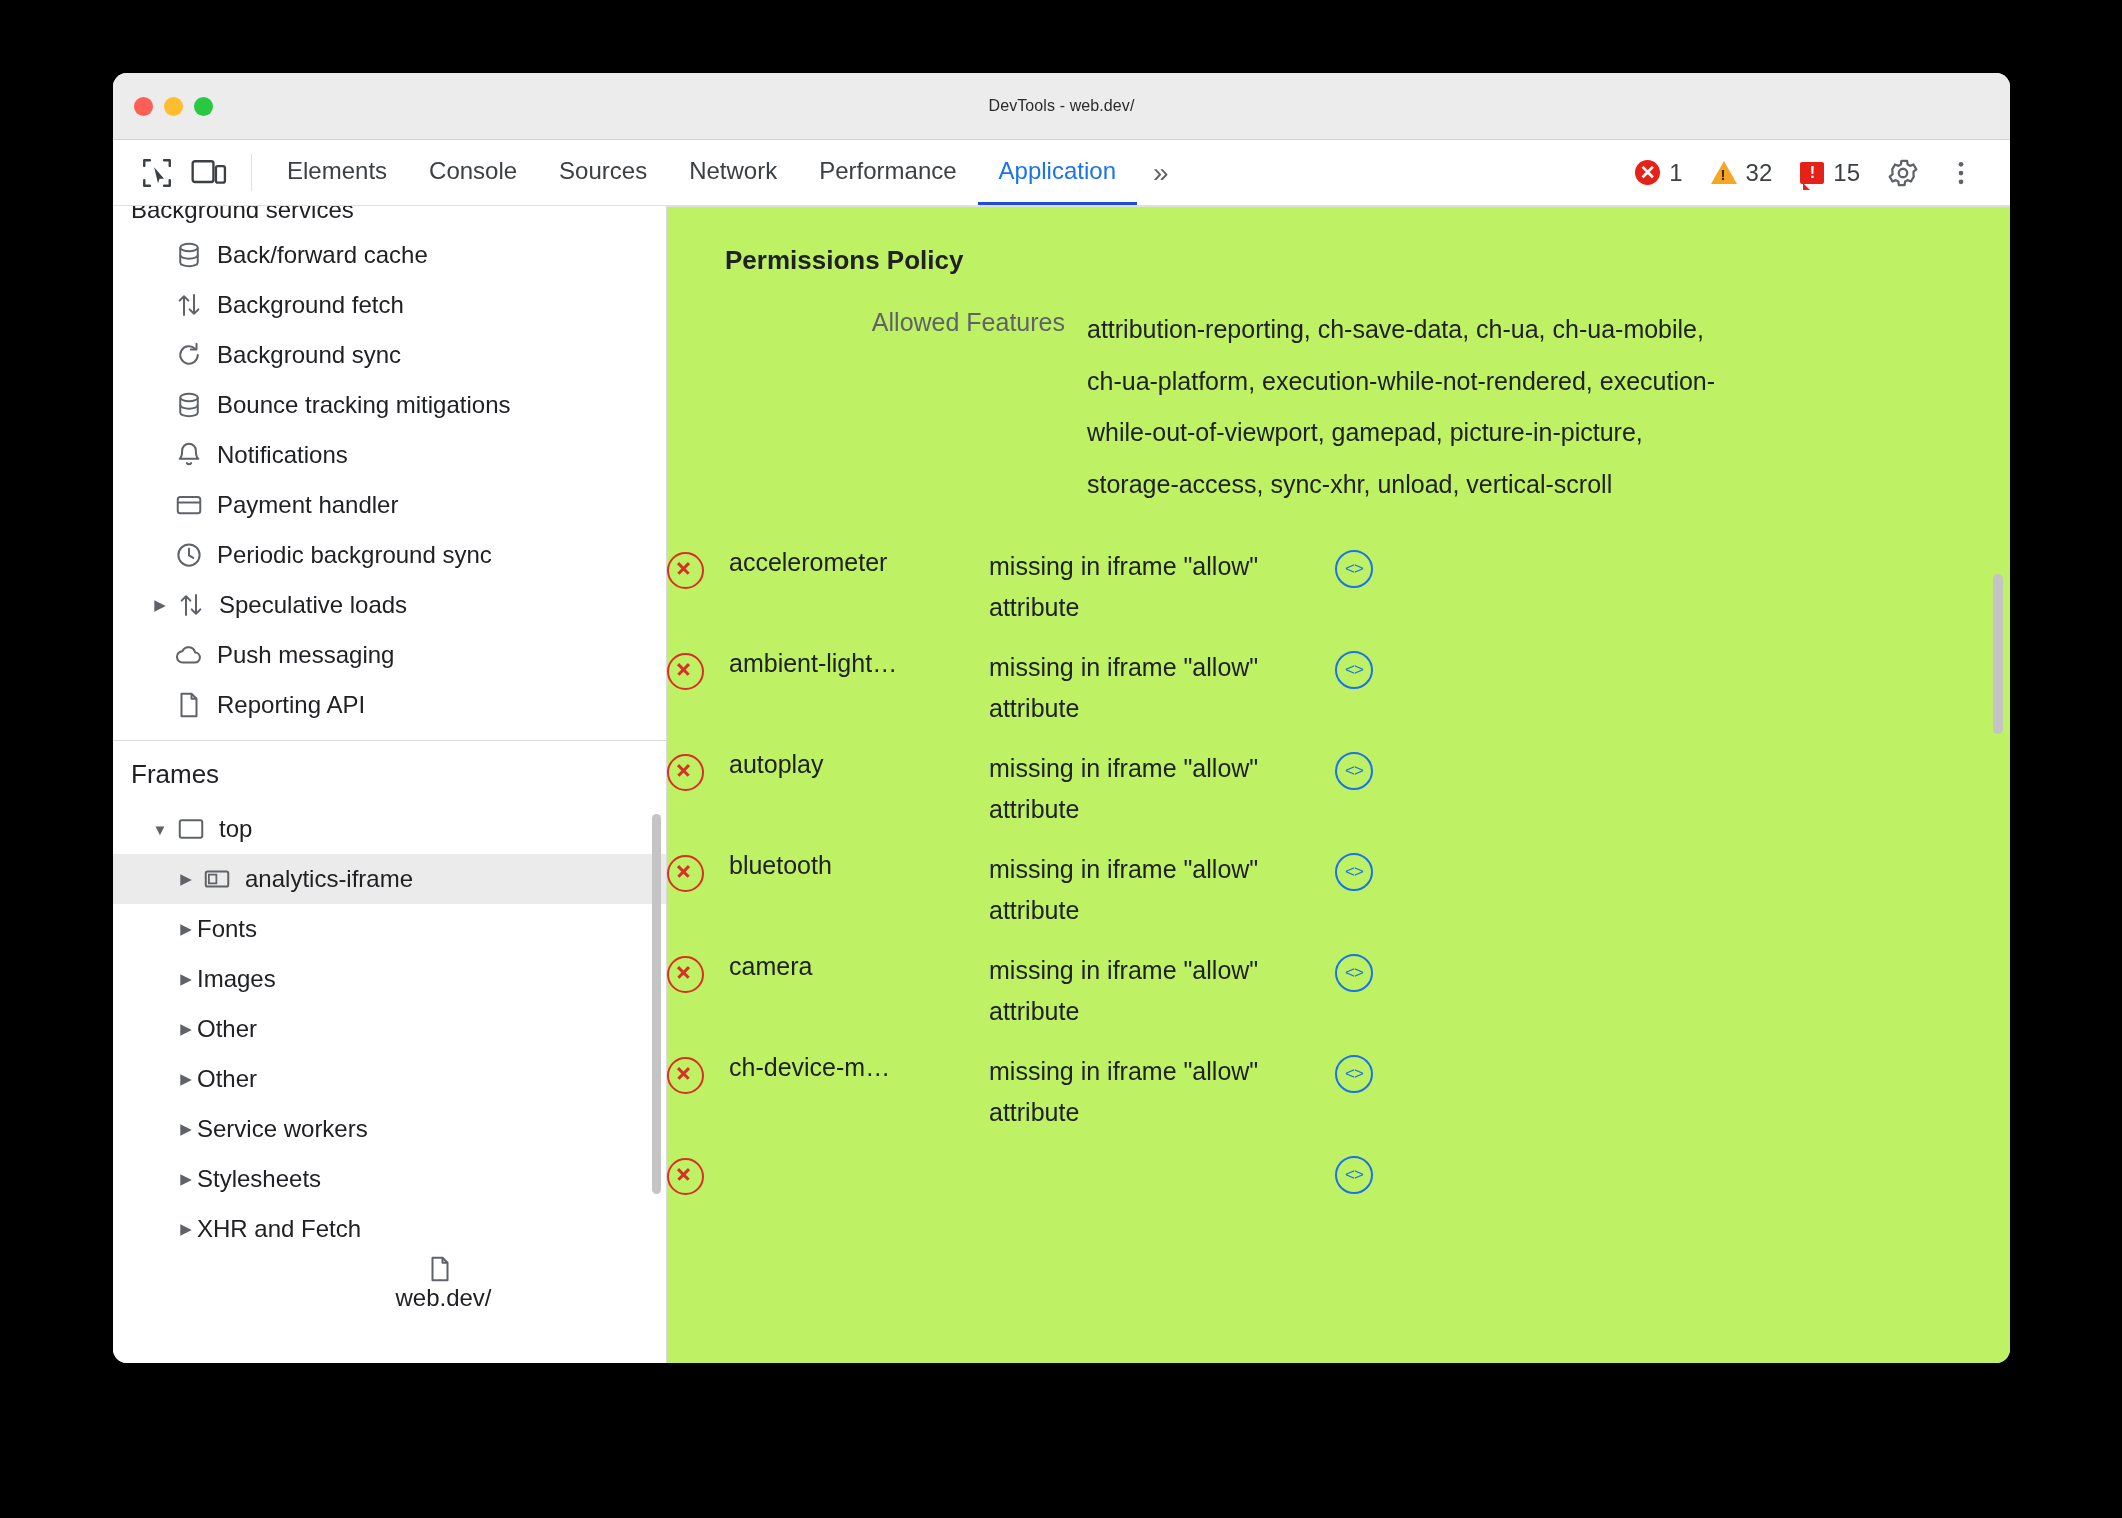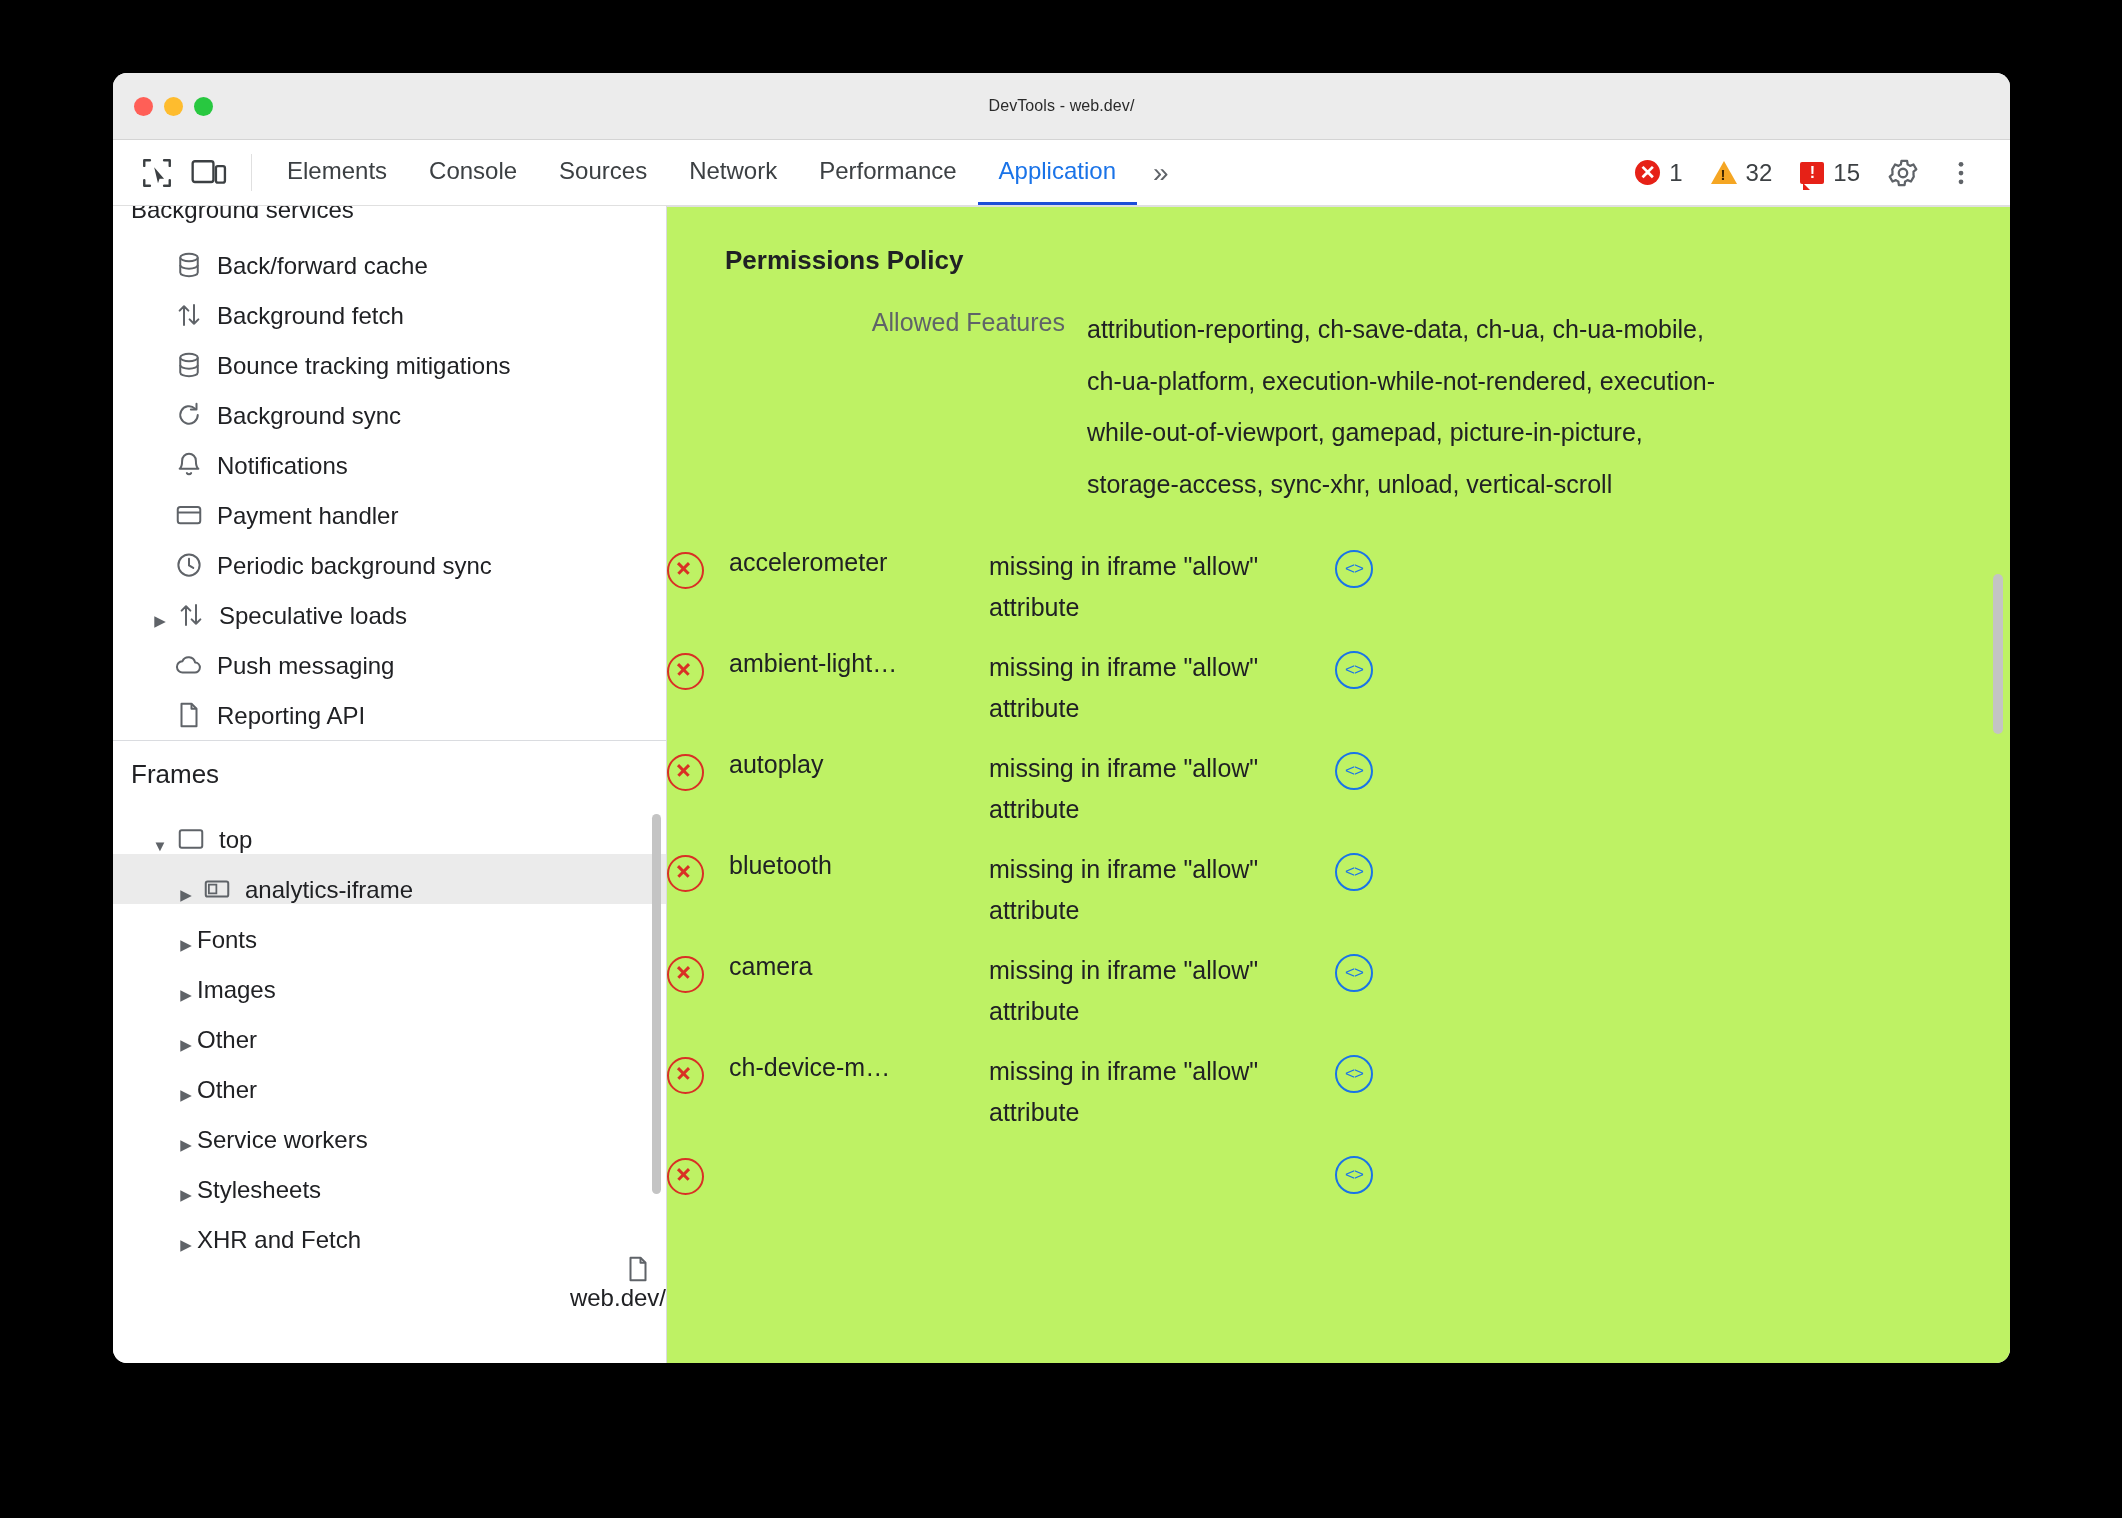--- a/index.html
+++ b/index.html
@@ -208,21 +208,21 @@
     left: 0; right: 0;
     bottom: 0;
   }
   .section-title {
     padding: 6px 0 6px 18px;
     font-size: 24px;
     color: #202124;
   }
   .side-row {
     display: flex;
-    align-items: flex-end;
+    align-items: center;
     height: 50px;
     padding-left: 18px;
     cursor: pointer;
     white-space: nowrap;
   }
   .side-row.selected { background: #ebebeb; }
   .side-row .ico {
     width: 40px;
     min-width: 40px;
     display: flex;
@@ -459,36 +459,36 @@
             <svg width="30" height="30" viewBox="0 0 24 24">
                 <path d="M8 20V5M8 5L4.5 8.5M8 5l3.5 3.5M16 4v15M16 19l3.5-3.5M16 19l-3.5-3.5" fill="none" stroke="#5f6368" stroke-width="1.6" stroke-linecap="round" stroke-linejoin="round"></path>
               </svg>
           </span>
           <span>Background fetch</span>
         </div>
 
         <div class="side-row indent-1">
           <span class="ico">
             <svg width="30" height="30" viewBox="0 0 24 24">
+                <path d="M19 12a7 7 0 11-2.2-5.1" fill="none" stroke="#5f6368" stroke-width="1.6" stroke-linecap="round"></path>
+                <path d="M18 3v4.5h-4.5" fill="none" stroke="#5f6368" stroke-width="1.6" stroke-linecap="round" stroke-linejoin="round"></path>
+              </svg>
+          </span>
+          <span>Background sync</span>
+        </div>
+
+        <div class="side-row indent-1">
+          <span class="ico">
+            <svg width="30" height="30" viewBox="0 0 24 24">
                 <ellipse cx="12" cy="6" rx="7" ry="3" fill="none" stroke="#5f6368" stroke-width="1.6"></ellipse>
                 <path d="M5 6v12c0 1.7 3.1 3 7 3s7-1.3 7-3V6" fill="none" stroke="#5f6368" stroke-width="1.6"></path>
                 <path d="M5 12c0 1.7 3.1 3 7 3s7-1.3 7-3" fill="none" stroke="#5f6368" stroke-width="1.6"></path>
               </svg>
           </span>
           <span>Bounce tracking mitigations</span>
-        </div>
-
-        <div class="side-row indent-1">
-          <span class="ico">
-            <svg width="30" height="30" viewBox="0 0 24 24">
-                <path d="M19 12a7 7 0 11-2.2-5.1" fill="none" stroke="#5f6368" stroke-width="1.6" stroke-linecap="round"></path>
-                <path d="M18 3v4.5h-4.5" fill="none" stroke="#5f6368" stroke-width="1.6" stroke-linecap="round" stroke-linejoin="round"></path>
-              </svg>
-          </span>
-          <span>Background sync</span>
         </div>
 
         <div class="side-row indent-1">
           <span class="ico">
             <svg width="30" height="30" viewBox="0 0 24 24">
                 <path d="M12 3a5.5 5.5 0 00-5.5 5.5c0 5-2 6.5-2 6.5h15s-2-1.5-2-6.5A5.5 5.5 0 0012 3z" fill="none" stroke="#5f6368" stroke-width="1.6" stroke-linejoin="round"></path>
                 <path d="M10.3 18.5a2 2 0 003.4 0" fill="none" stroke="#5f6368" stroke-width="1.6" stroke-linecap="round"></path>
               </svg>
           </span>
           <span>Notifications</span>

